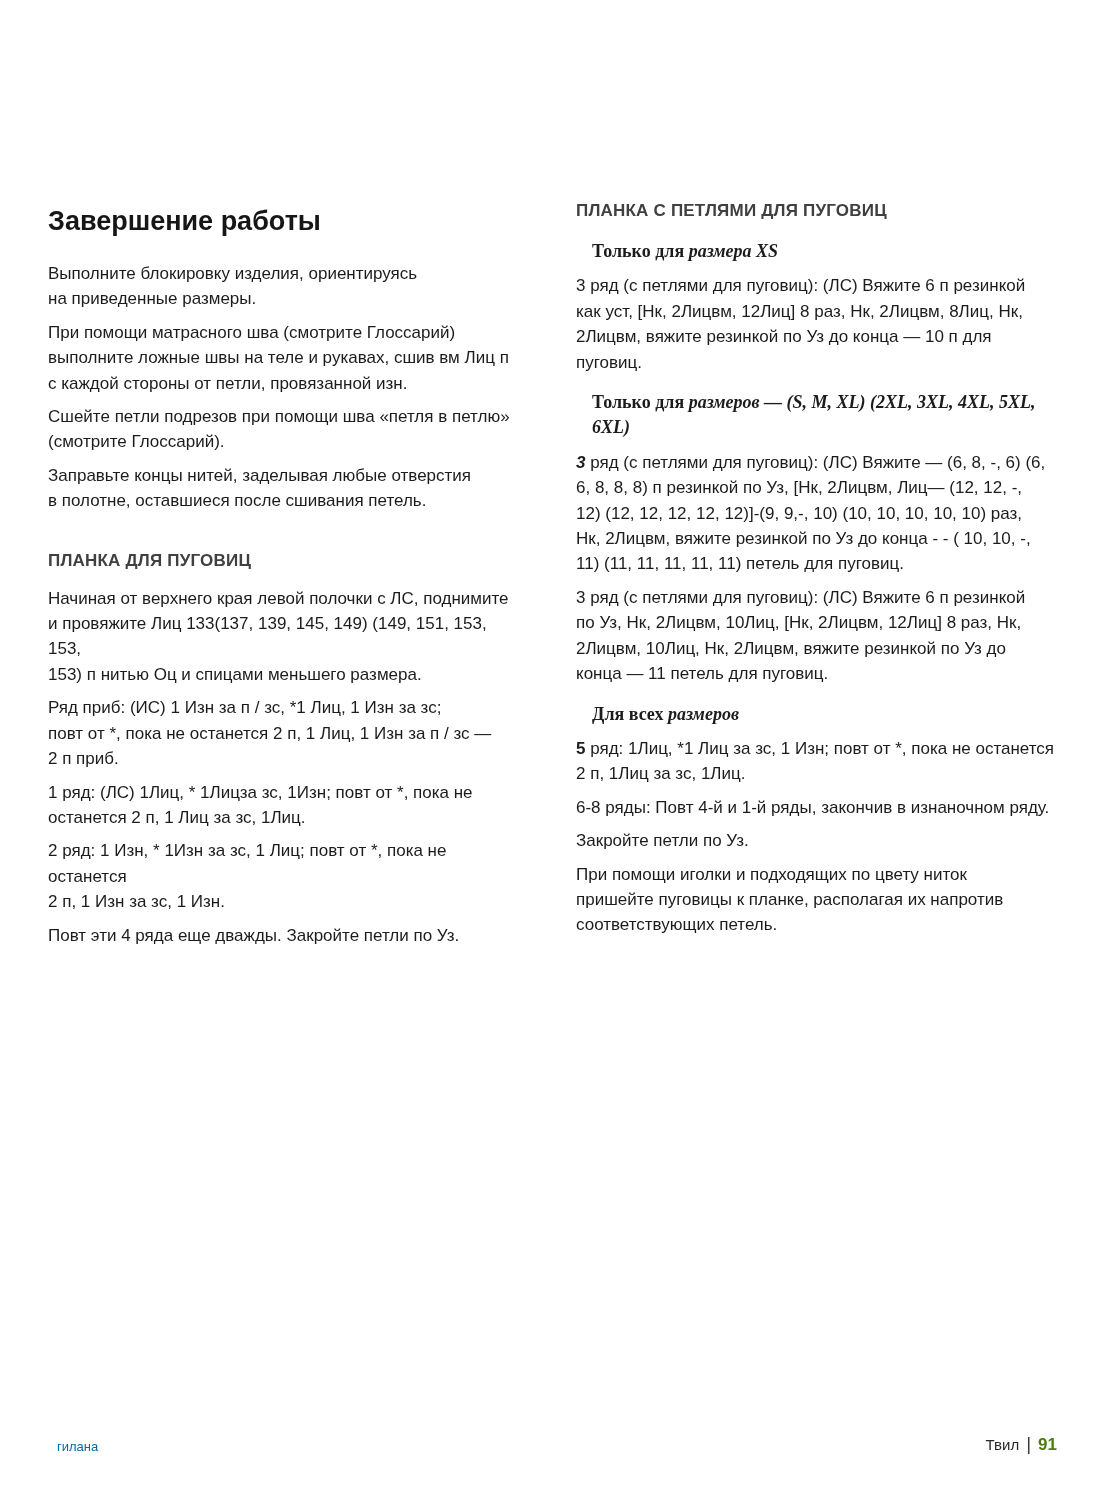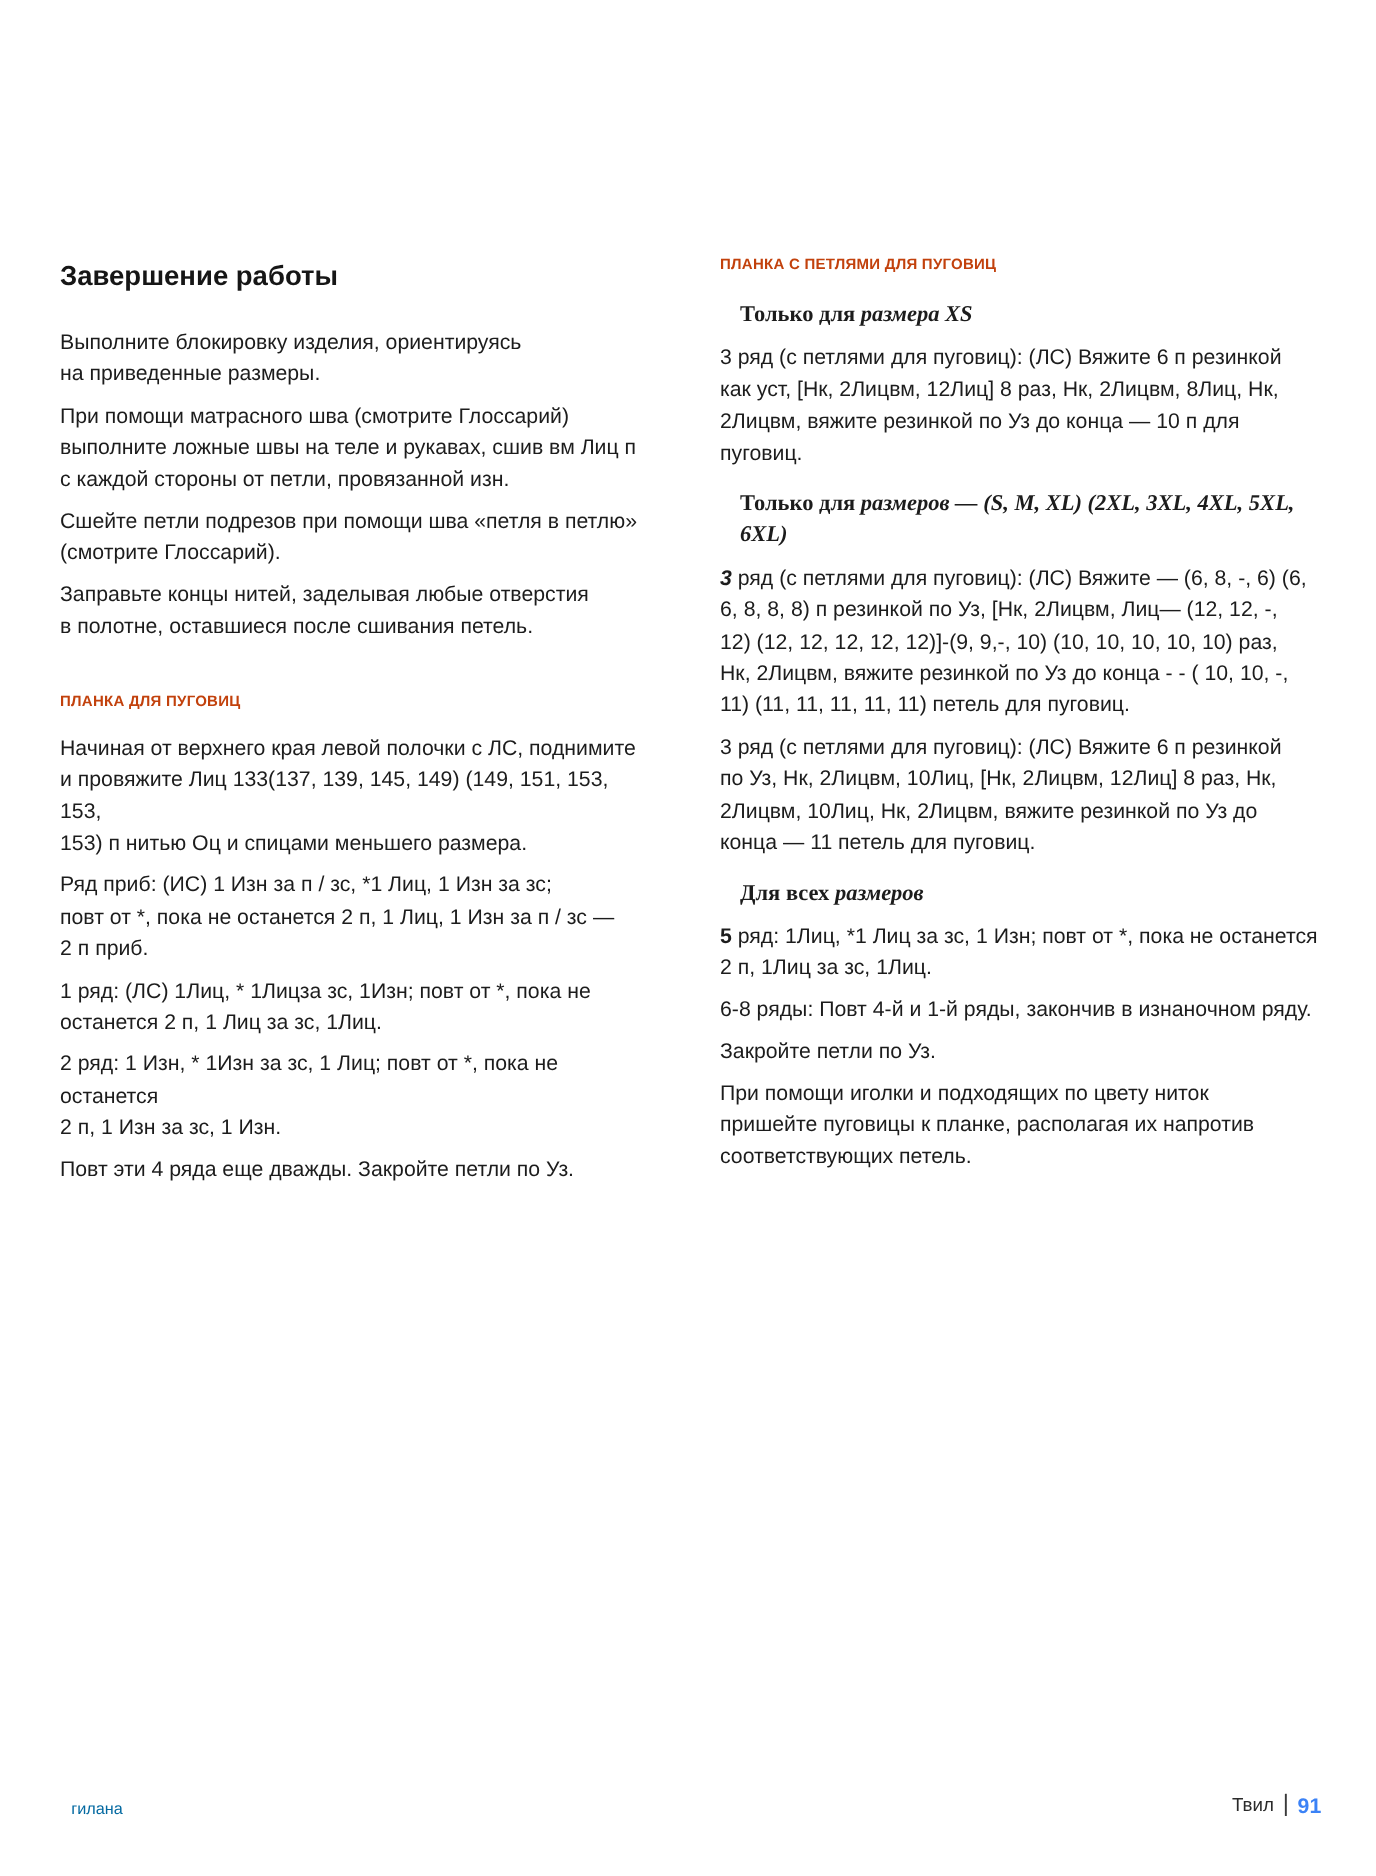--- a/index.html
+++ b/index.html
@@ -14,32 +14,32 @@
     height: 1501px;
     background: #ffffff;
     overflow: hidden;
   }
   .col { position: absolute; }
   .col-left  { left: 48px;  top: 205px; width: 474px; }
   .col-right { left: 576px; top: 198px; width: 482px; }
 
   h1.doc-title {
     margin: 0 0 24px 0;
-    font-size: 22px;
+    font-size: 27px;
     line-height: 32px;
     font-weight: bold;
     color: #161616;
   }
   h2.section-heading {
     margin: 0 0 12px 0;
-    font-size: 12px;
+    font-size: 17px;
     line-height: 26px;
     font-weight: bold;
     letter-spacing: 0.2px;
-    color: #c2410c;
+    color: #404040;
   }
   .col-left h2.section-heading { margin-top: 34px; }
 
   p.para {
     margin: 0 0 8px 0;
     font-size: 17px;
     line-height: 25.4px;
   }
   p.sub {
     margin: 15px 0 9px 16px;
@@ -72,21 +72,21 @@
   .footer-right .sep {
     margin: 0 7px;
     font-size: 19px;
     font-weight: 300;
     color: #3a3a3a;
     transform: translateY(-1px);
   }
   .footer-right .page-num {
     font-weight: bold;
     font-size: 17px;
-    color: #3b82f6;
+    color: #4d7c0f;
   }
 </style>
 </head>
 <body>
 
 <div class="page">
 
   <div class="col col-left">
     <h1 class="doc-title">Завершение работы</h1>
 

